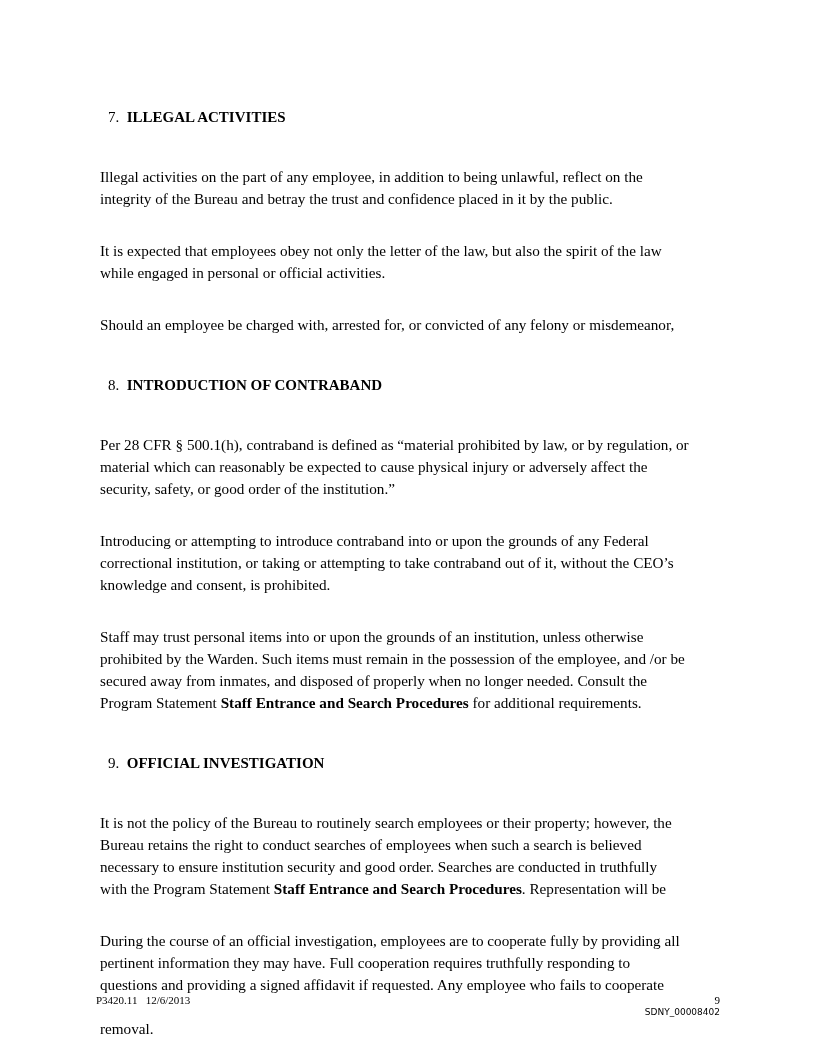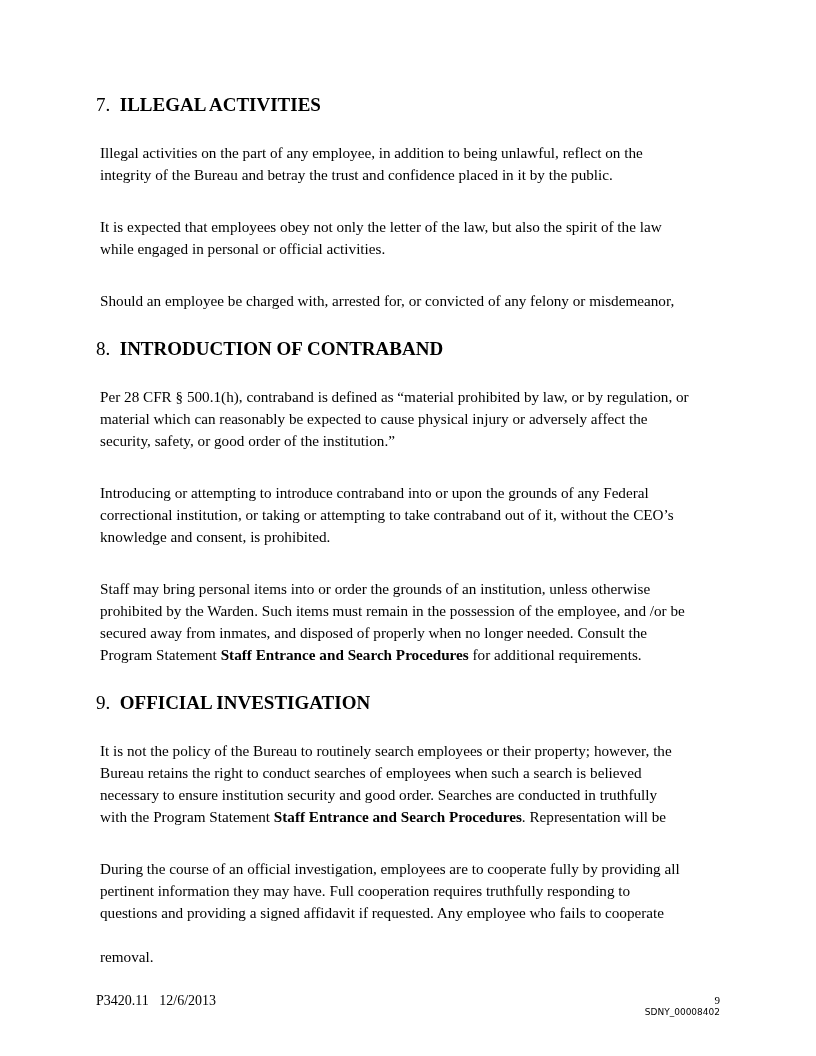--- a/index.html
+++ b/index.html
@@ -17,23 +17,23 @@
     }
     .page {
       position: absolute;
       left: 96px;
       top: 94px;
       width: 630px;
       font-size: 15.2px;
       line-height: 22px;
     }
     .heading {
-      margin: 0;
+      margin: 12px;
       font-weight: normal;
-      font-size: 19px;
+      font-size: 15px;
       line-height: 22px;
     }
     .heading .num {
       font-weight: normal;
     }
     .heading .title {
       font-weight: bold;
     }
     .para {
       margin: 4px;
@@ -42,21 +42,21 @@
       height: 22px;
     }
     .bold {
       font-weight: bold;
       text-align: center;
     }
     .footer-left {
       position: absolute;
       left: 96px;
       top: 994px;
-      font-size: 14px;
+      font-size: 11px;
       line-height: 13px;
       white-space: pre;
     }
     .footer-page {
       position: absolute;
       right: 96px;
       top: 994px;
       font-size: 11px;
       line-height: 13px;
       text-align: right;
@@ -101,21 +101,21 @@
     <span>security, safety, or good order of the institution.”</span>
   </p>
   <div class="gap"></div>
   <p class="para">
     <span>Introducing or attempting to introduce contraband into or upon the grounds of any Federal</span><br>
     <span>correctional institution, or taking or attempting to take contraband out of it, without the CEO’s</span><br>
     <span>knowledge and consent, is prohibited.</span>
   </p>
   <div class="gap"></div>
   <p class="para">
-    <span>Staff may bring personal items into or order the grounds of an institution, unless otherwise</span><br>
+    <span>Staff may trust personal items into or upon the grounds of an institution, unless otherwise</span><br>
     <span>prohibited by the Warden.  Such items must remain in the possession of the employee, and /or be</span><br>
     <span>secured away from inmates, and disposed of properly when no longer needed.  Consult the</span><br>
     <span>Program Statement </span><span class="bold">Staff Entrance and Search Procedures</span><span> for additional requirements.</span>
   </p>
   <div class="gap"></div>
 
   <h2 class="heading"><span class="num">9.</span>&nbsp; <span class="title">OFFICIAL INVESTIGATION</span></h2>
   <div class="gap"></div>
   <p class="para">
     <span>It is not the policy of the Bureau to routinely search employees or their property; however, the</span><br>

